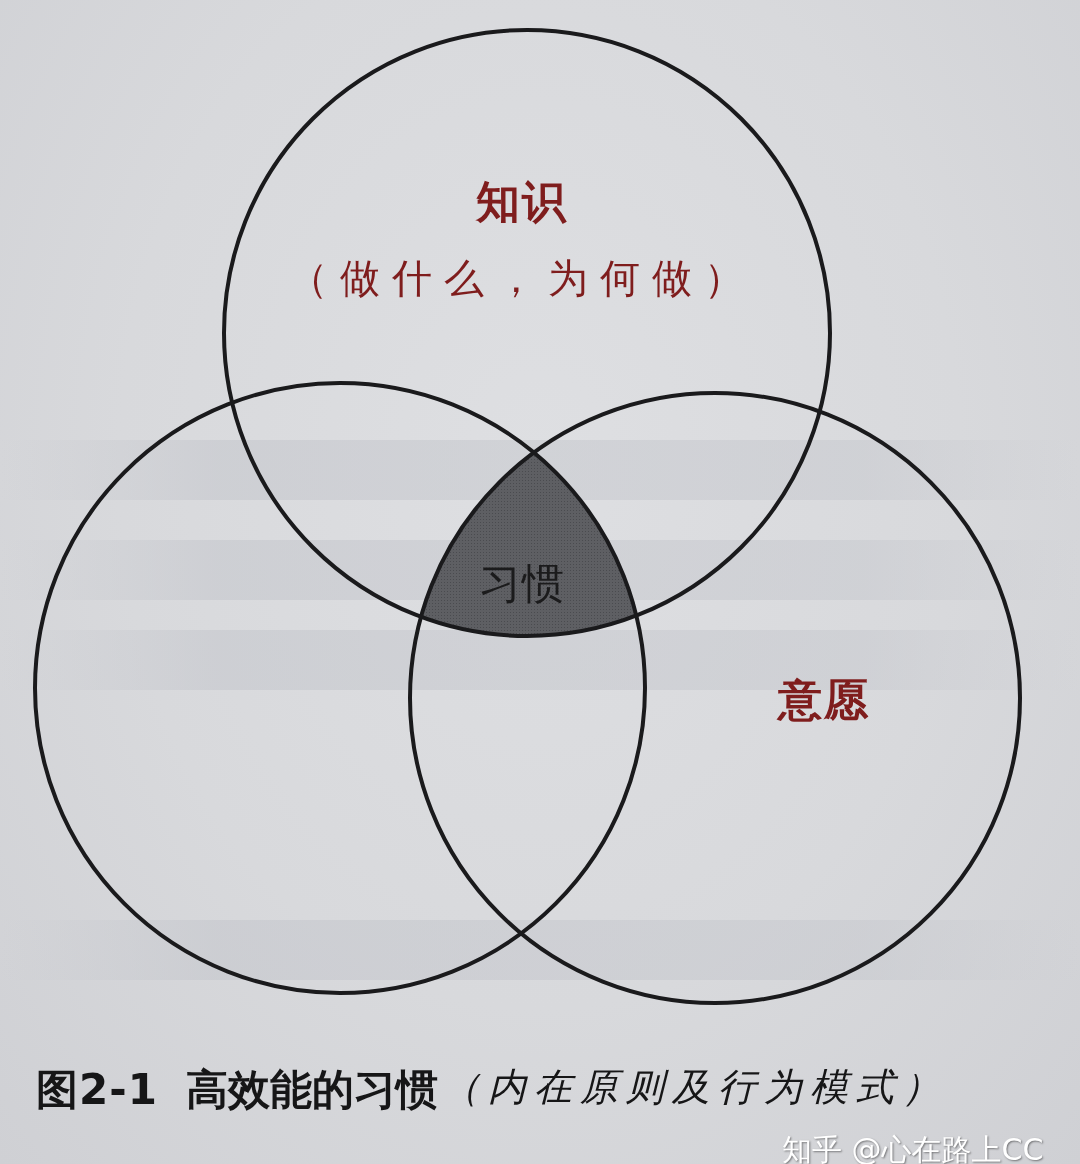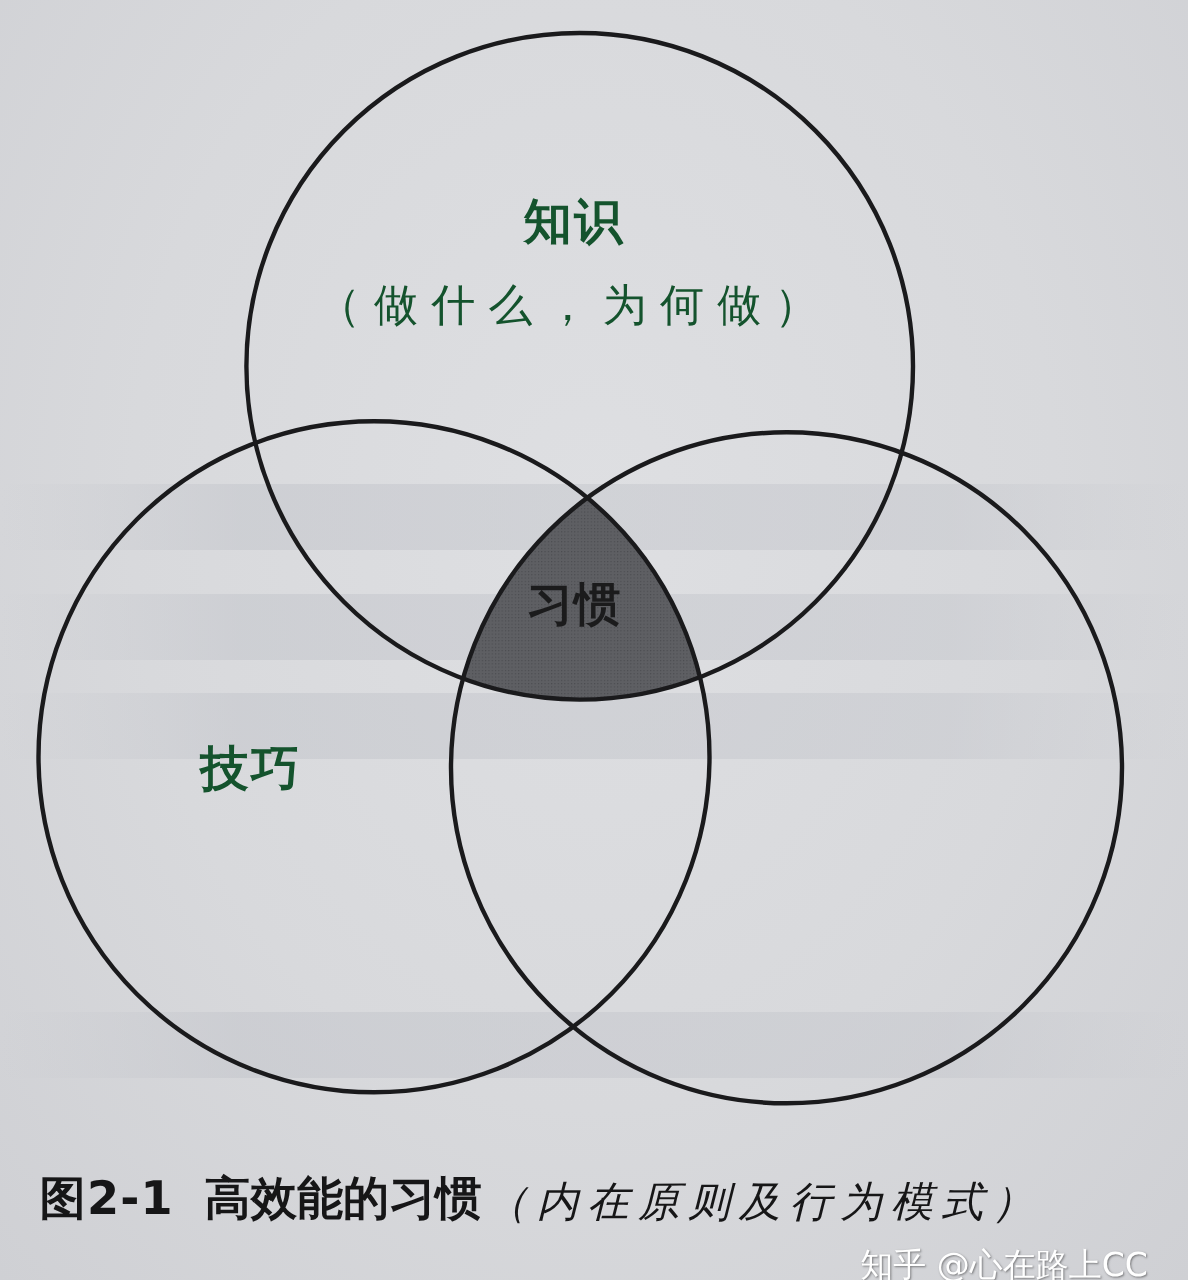--- a/index.html
+++ b/index.html
@@ -12,32 +12,32 @@
     position: absolute; inset: 0;
     background:
       radial-gradient(ellipse at 50% 40%, #dedfe2 0%, #d8d9dc 55%, #cfd0d4 100%);
   }
   .ghost {
     position: absolute; left: 0; right: 0; height: 60px;
     background: linear-gradient(90deg, rgba(200,201,206,0) 0%, rgba(196,198,204,0.55) 20%, rgba(196,198,204,0.45) 80%, rgba(200,201,206,0) 100%);
   }
   svg.venn { position: absolute; left: 0; top: 0; }
   .label {
-    position: absolute; color: #14532d; white-space: nowrap;
+    position: absolute; color: #7f1d1d; white-space: nowrap;
     transform: translateX(-50%); text-align: center;
   }
   .label .title { font-size: 44px; font-weight: bold; letter-spacing: 2px; line-height: 1; }
   .label .sub { font-family: "DejaVu Serif", "Liberation Serif", serif; font-size: 40px; letter-spacing: 12px; line-height: 1; margin-top: 34px; }
   .center-label {
-    position: absolute; left: 522px; top: 522px; transform: translateX(-50%);
-    font-size: 42px; font-weight: bold; color: #1b1b1c; letter-spacing: 1px; white-space: nowrap;
+    position: absolute; left: 522px; top: 556px; transform: translateX(-50%);
+    font-size: 42px; font-weight: normal; color: #1b1b1c; letter-spacing: 1px; white-space: nowrap;
   }
   .caption {
     position: absolute; left: 36px; top: 1062px; color: #161617; white-space: nowrap;
-    display: flex; align-items: flex-end;
+    display: flex; align-items: flex-start;
   }
   .caption .num { font-size: 42px; font-weight: bold; letter-spacing: 1px; }
   .caption .ctitle { font-size: 42px; font-weight: bold; margin-left: 28px; }
   .caption .csub { font-family: "DejaVu Serif", "Liberation Serif", serif; font-size: 38px; letter-spacing: 8px; margin-left: 4px; font-style: italic; }
   .watermark {
     position: absolute; left: 782px; top: 1102px; color: #ffffff; font-size: 30px;
     text-shadow: 1px 1px 2px rgba(0,0,0,0.45); white-space: nowrap; margin-top: 28px;
   }
 </style>
 </head>
@@ -73,24 +73,24 @@
 </svg>
 
 <div class="label" style="left:522px; top:180px;">
   <div class="title">知识</div>
   <div class="sub">（做什么，为何做）</div>
 </div>
 
 <div class="center-label">习惯</div>
 
 <div class="label" style="left:228px; top:678px;">
-  <div class="title">技巧</div>
 </div>
 
 <div class="label" style="left:824px; top:678px;">
+  <div class="title">意愿</div>
 </div>
 
 <div class="caption">
   <span class="num">图2-1</span>
   <span class="ctitle">高效能的习惯</span>
   <span class="csub">（内在原则及行为模式）</span>
 </div>
 
 <div class="watermark">知乎 @心在路上CC</div>
 

